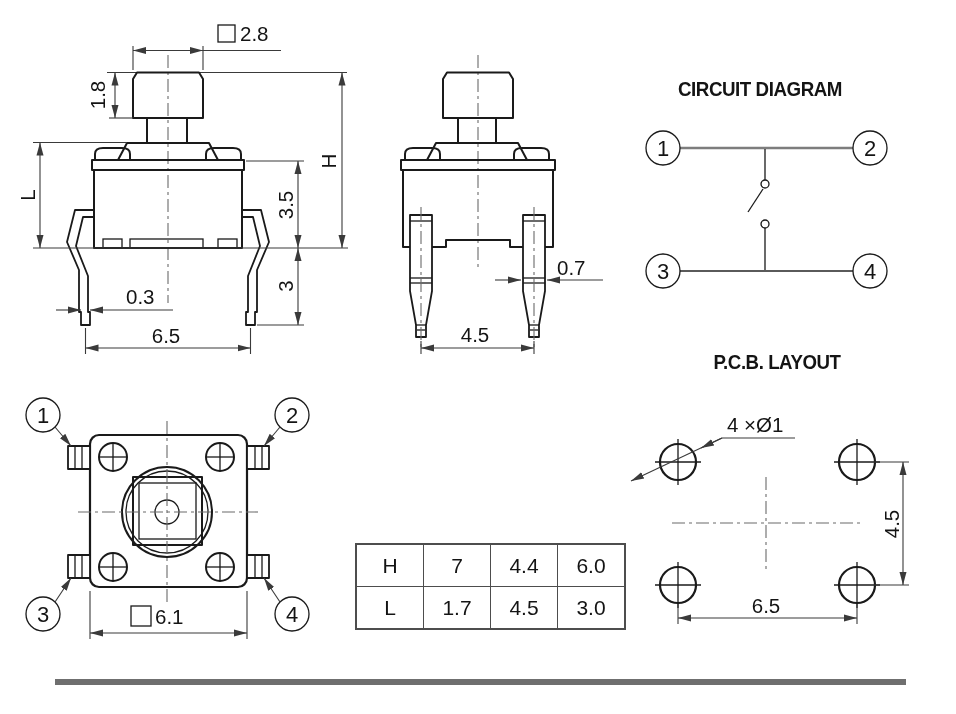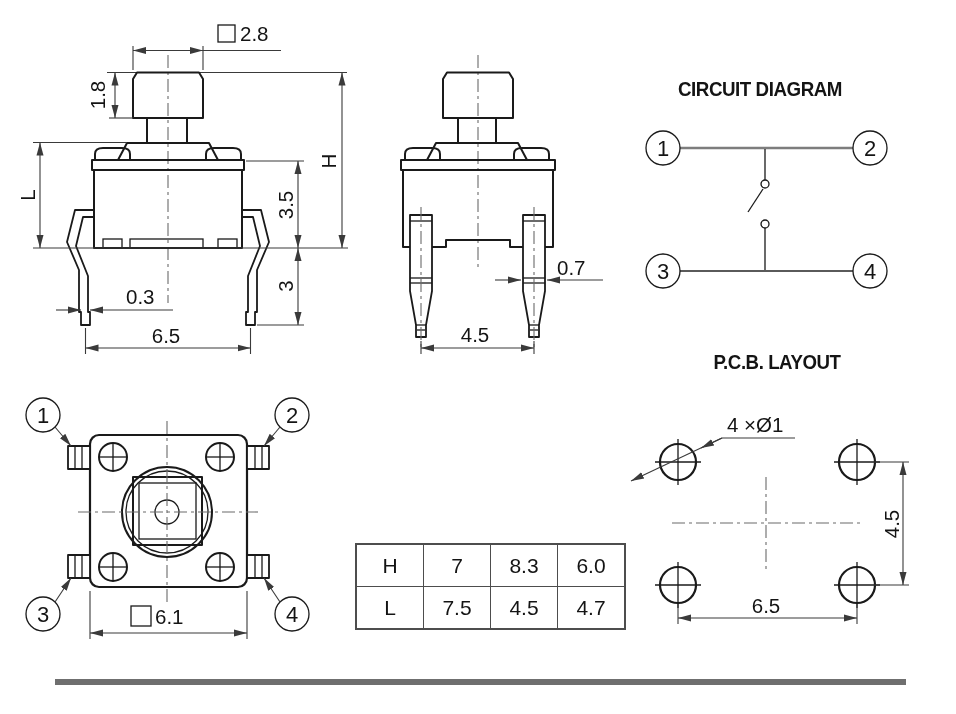--- a/index.html
+++ b/index.html
@@ -305,26 +305,26 @@
       <text class="dimtext" x="766" y="613" text-anchor="middle">6.5</text>
     </g>
   </g>
 </svg>
 
   <table id="hl-table">
     <tbody>
       <tr>
         <td>H</td>
         <td>7</td>
-        <td>8.3</td>
+        <td>4.4</td>
         <td>6.0</td>
       </tr>
       <tr>
         <td>L</td>
-        <td>7.5</td>
+        <td>1.7</td>
         <td>4.5</td>
-        <td>4.7</td>
+        <td>3.0</td>
       </tr>
     </tbody>
   </table>
 
   <div id="bottom-bar"></div>
 </div>
 
 </body></html>

